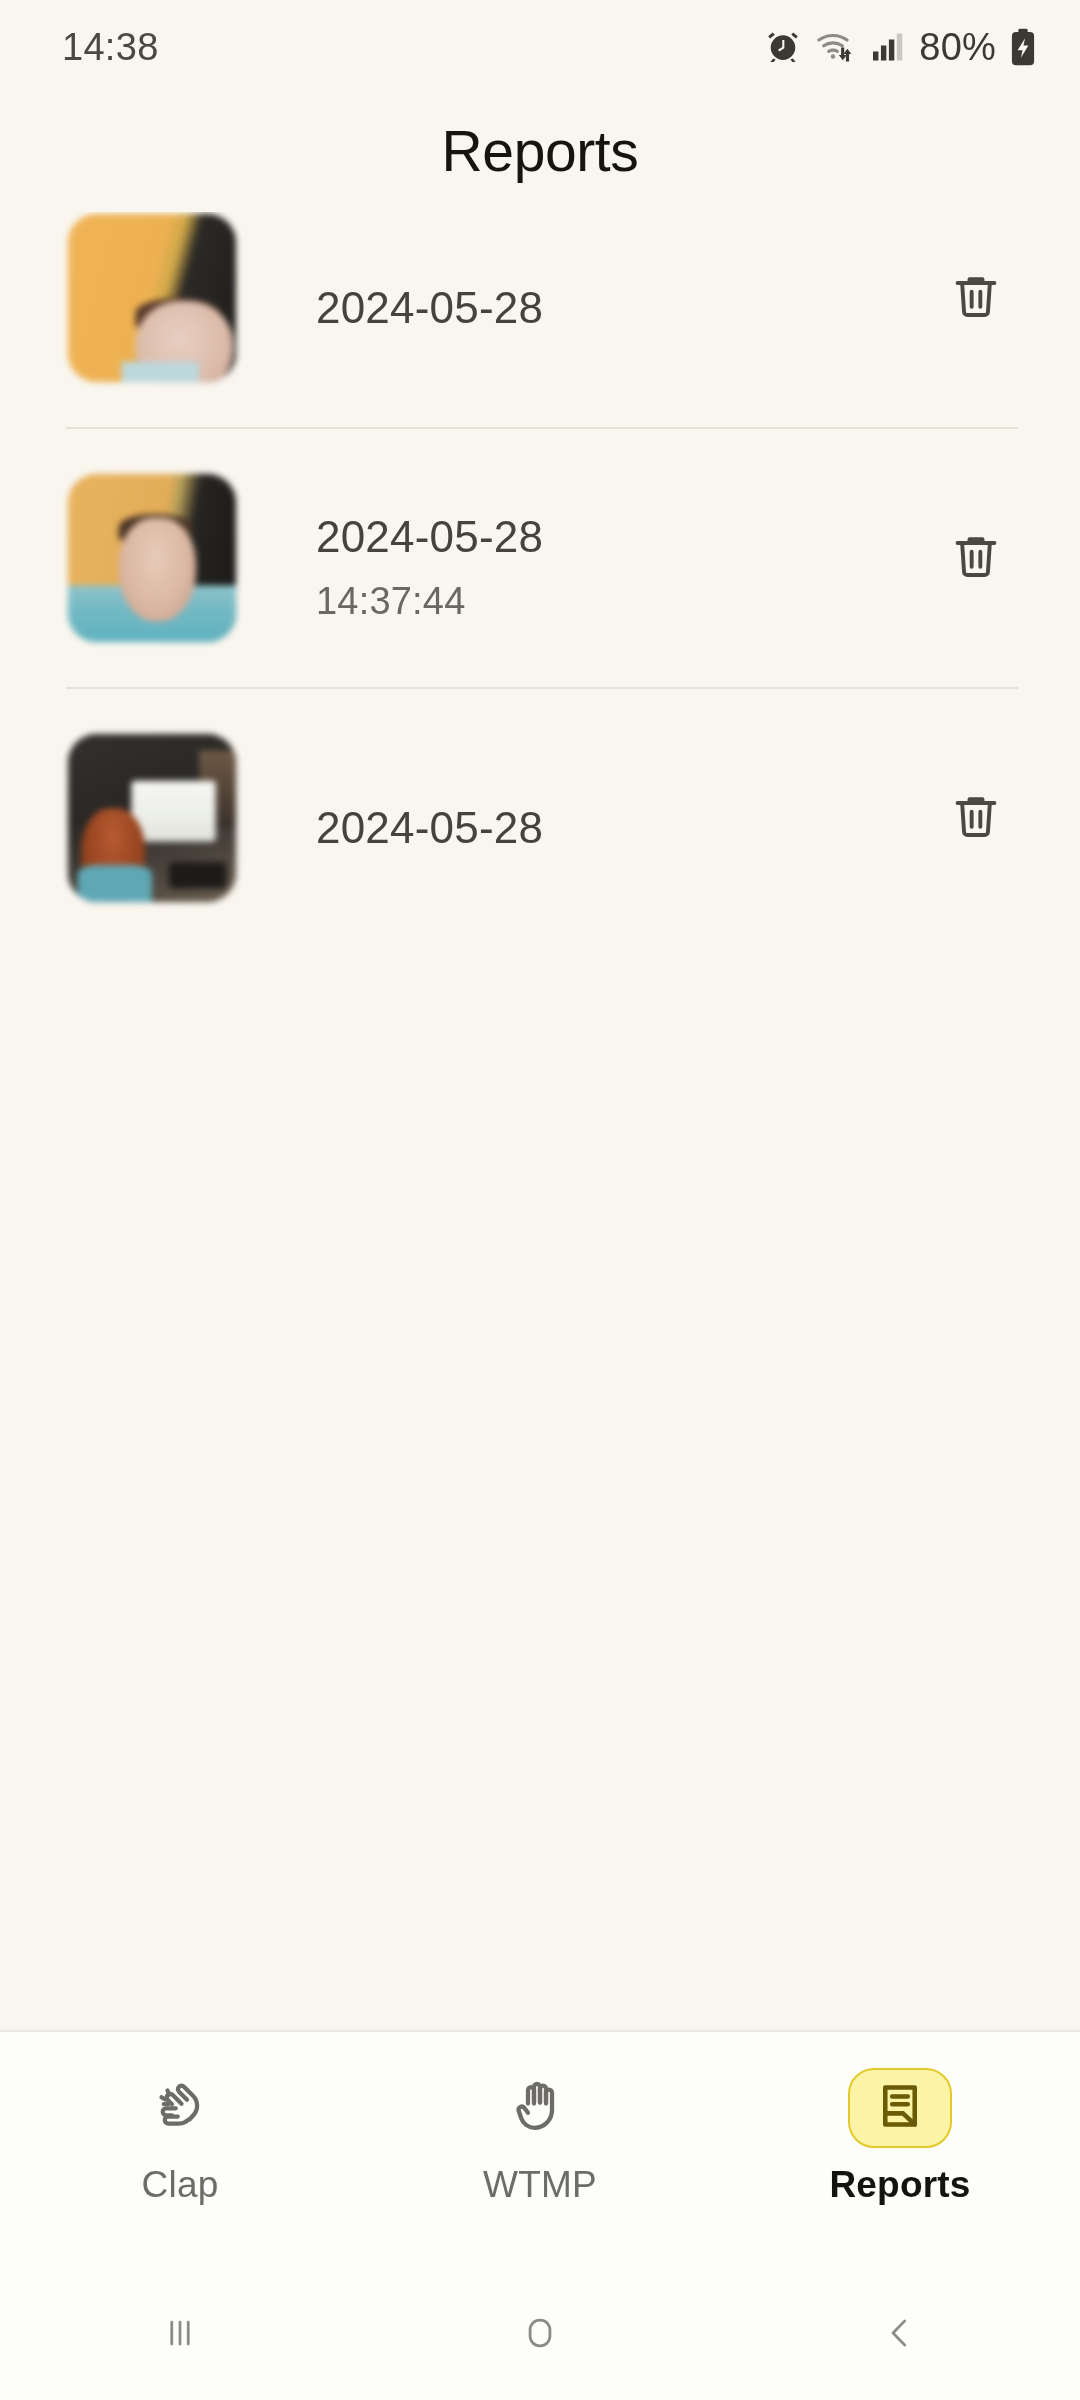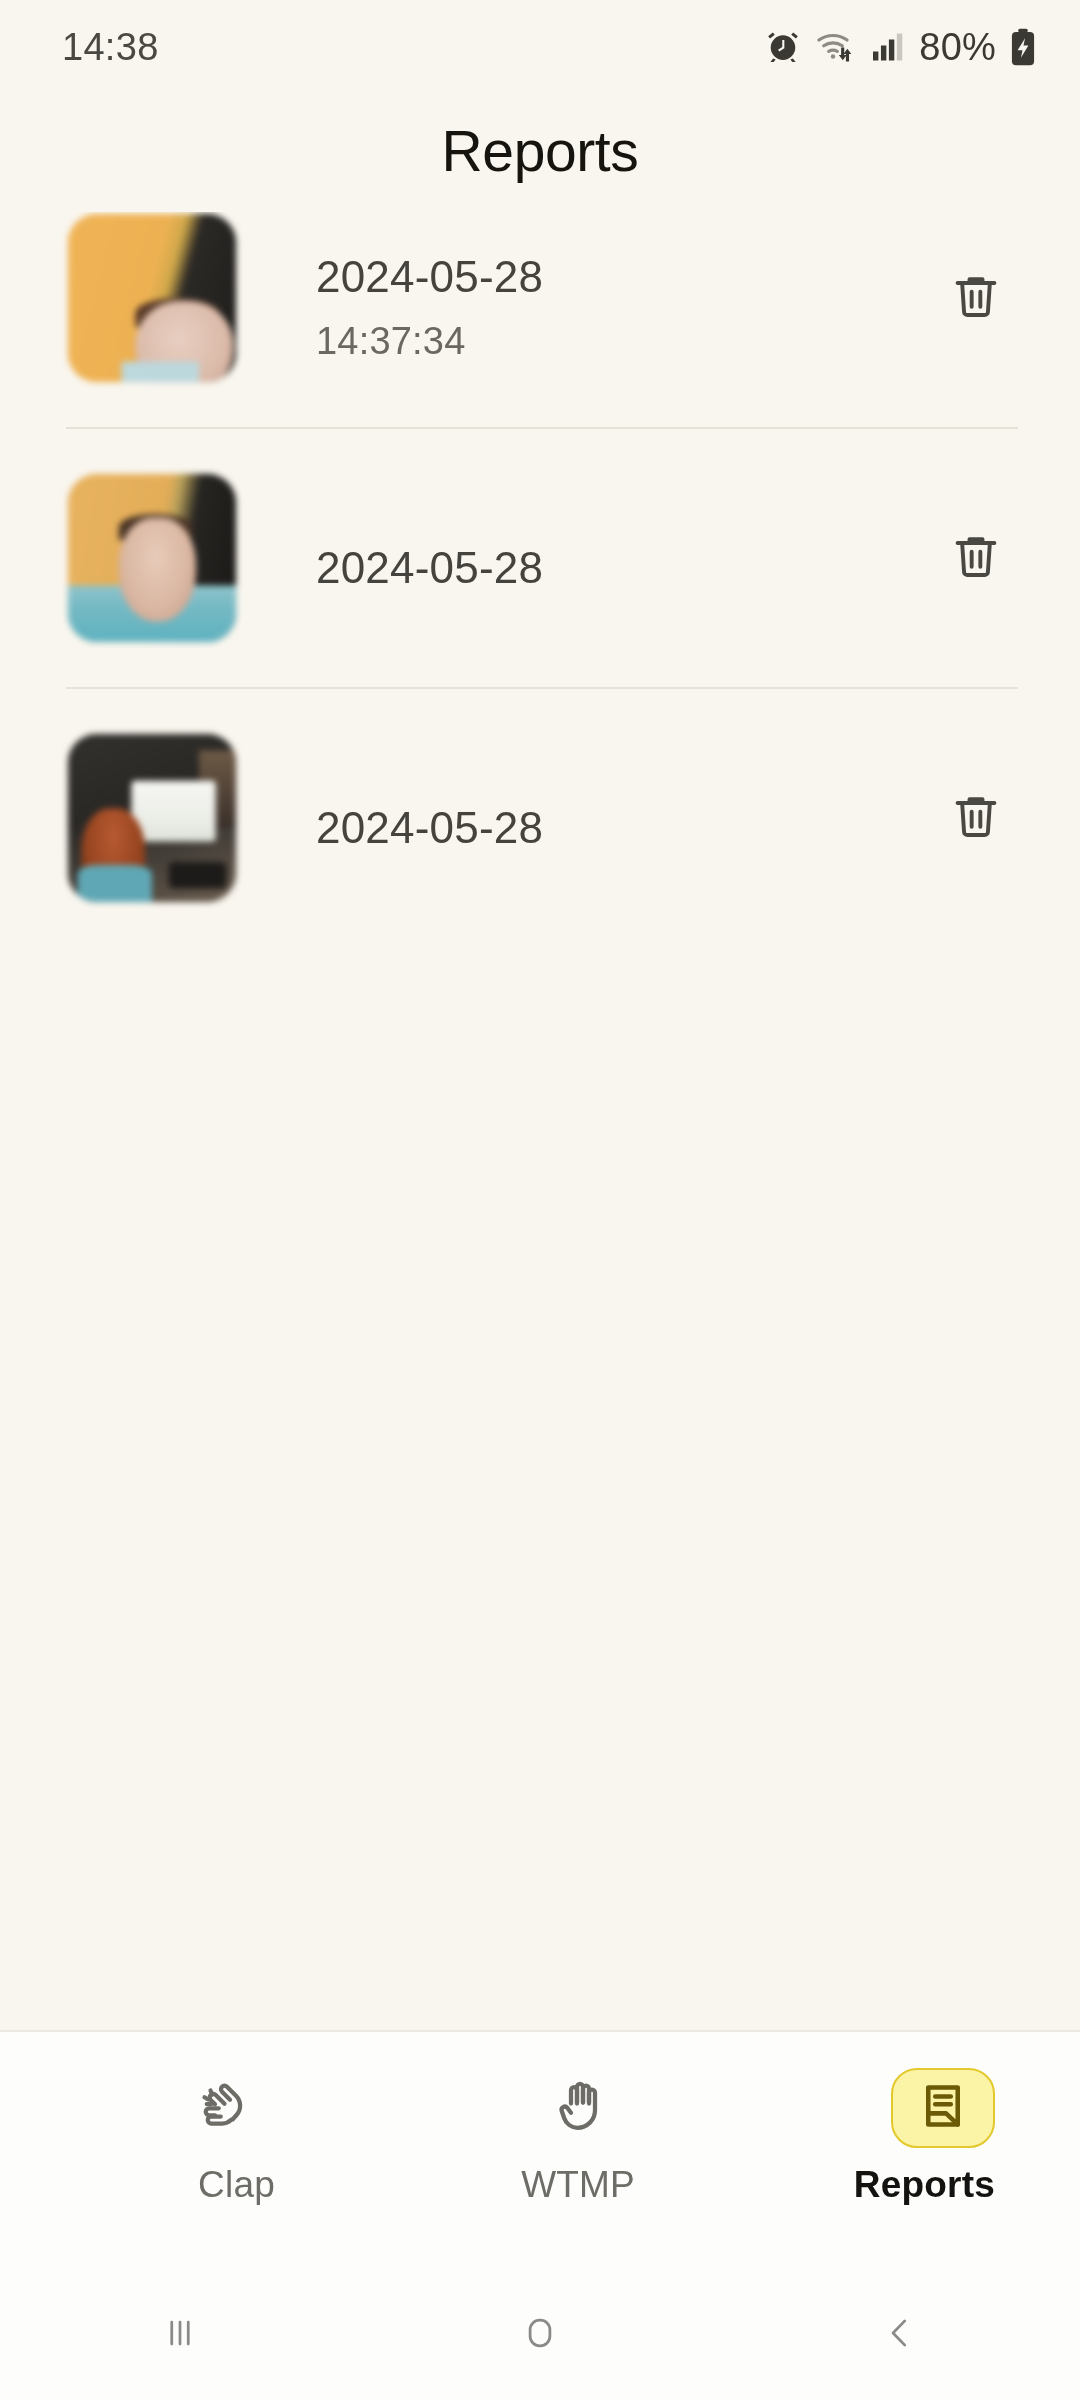--- a/index.html
+++ b/index.html
@@ -107,21 +107,21 @@
   }
 
   
   .bottom-nav{
     flex:0 0 auto; height:240px;
     background:#FDFDFC; border-top:2px solid #ebe8df;
     display:flex; align-items:flex-start; justify-content:space-around;
     padding-top:36px;
   }
   .nav-item{
-    width:190px; display:flex; flex-direction:column; align-items:flex-end;
+    width:190px; display:flex; flex-direction:column; align-items:center;
     gap:16px; cursor:pointer;
   }
   .nav-icon-wrap{
     width:104px; height:80px; border-radius:26px;
     display:flex; align-items:center; justify-content:center;
   }
   .nav-item.active .nav-icon-wrap{
     background:#FBF3A6; border:2px solid #E3C92B;
   }
   .nav-label{ font-size:37px; color:#6e6c66; letter-spacing:.2px; }
@@ -193,21 +193,20 @@
 
     <div class="report-row">
       <div class="thumb t1">
         <div class="layer bgA"></div>
           <div class="hair"></div>
           <div class="face"></div>
           <div class="btm"></div>
       </div>
       <div class="row-text">
         <div class="row-date">2024-05-28</div>
-        <div class="row-time">14:37:34</div>
       </div>
       <div class="delete-btn">
         <span>
           <svg width="52" height="52" viewBox="0 0 24 24" fill="none" stroke="#4a4843" stroke-width="1.8" stroke-linecap="round" stroke-linejoin="round">
             <path d="M3.5 6h17"></path>
             <path d="M9 6V4.3h6V6"></path>
             <path d="M5.6 6h12.8l-.9 13.4a1.5 1.5 0 0 1-1.5 1.4H8a1.5 1.5 0 0 1-1.5-1.4z"></path>
             <path d="M10 10v7M14 10v7"></path>
           </svg>
         </span>
@@ -218,20 +217,21 @@
 
     <div class="report-row">
       <div class="thumb t2">
         <div class="layer bgA"></div>
           <div class="teal"></div>
           <div class="hair"></div>
           <div class="face"></div>
       </div>
       <div class="row-text">
         <div class="row-date">2024-05-28</div>
+        <div class="row-time">14:37:44</div>
       </div>
       <div class="delete-btn">
         <span>
           <svg width="52" height="52" viewBox="0 0 24 24" fill="none" stroke="#4a4843" stroke-width="1.8" stroke-linecap="round" stroke-linejoin="round">
             <path d="M3.5 6h17"></path>
             <path d="M9 6V4.3h6V6"></path>
             <path d="M5.6 6h12.8l-.9 13.4a1.5 1.5 0 0 1-1.5 1.4H8a1.5 1.5 0 0 1-1.5-1.4z"></path>
             <path d="M10 10v7M14 10v7"></path>
           </svg>
         </span>

